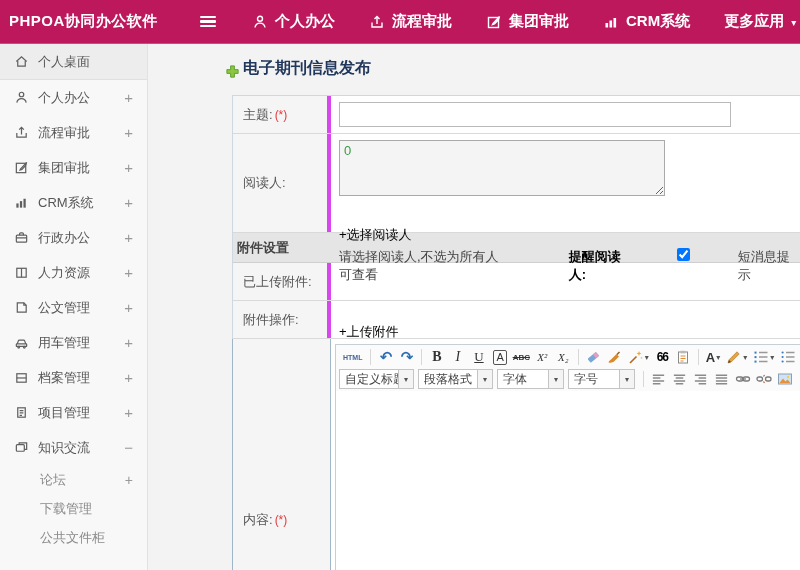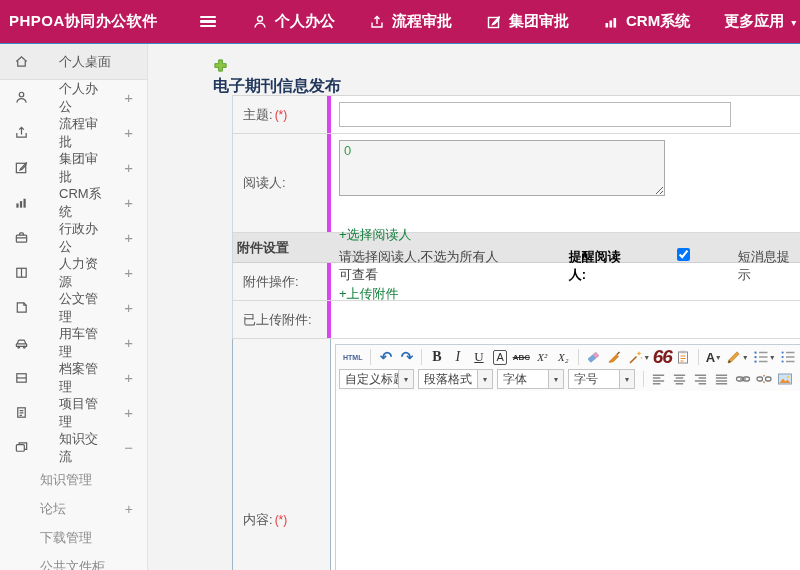--- a/index.html
+++ b/index.html
@@ -17,52 +17,52 @@
   .topnav { display:flex; align-items:center; gap:34px; }
   .topnav .nav-item { display:flex; align-items:center; gap:7px; font-size:15px;
     font-weight:bold; cursor:pointer; white-space:nowrap; }
   .topnav svg { display:block; }
   .caret { font-size:10px; line-height:1; padding-top:2px; }
 
   
   .sidebar { position:absolute; left:0; top:44px; width:148px; height:526px;
     background:#f8f8f8; border-right:1px solid #e2e2e2; }
   .side-item { height:35px; display:flex; align-items:center; padding:0 12px 0 14px;
-    color:#555; font-size:13px; cursor:pointer;gap:21px; }
+    color:#555; font-size:13px; cursor:pointer; }
   .side-item.active { background:#ededed; border-bottom:1px solid #e0e0e0; height:36px; }
   .side-item .sicon { margin-right:9px; flex:none; }
   .side-item .slabel { flex:1; }
   .side-item .sexpand { color:#999; font-size:15px; font-weight:400; padding-right:2px; }
   .side-sub { height:29px; display:flex; align-items:center; padding:0 14px 0 40px;
     color:#8a8a8a; font-size:13px; cursor:pointer; }
   .side-sub .slabel { flex:1; }
   .side-sub .sexpand { color:#999; font-size:14px; }
 
   
   .main { position:absolute; left:149px; top:44px; width:651px; height:526px; background:#f3f3f3; }
-  .page-title { position:absolute; left:64px; top:14px; display:flex; align-items:flex-start; gap:3px;flex-direction:column; }
+  .page-title { position:absolute; left:76px; top:14px; display:flex; align-items:flex-end; gap:3px; }
   .page-title .ttl { font-size:16px; font-weight:bold; color:#21375c; }
 
   
   .ftable { position:absolute; left:83px; top:51px; right:-1px;
     border-left:1px solid #cfd8de; border-top:1px solid #d6d6d6; background:#fff; }
   .frow { display:flex; border-bottom:1px solid #d9d9d9; background:#fff; }
   .fcell-label { width:98px; flex:none; background:#f5f5f5; border-right:4px solid #d946ef;
     font-size:13px; color:#555; display:flex; align-items:center; padding-left:10px; gap:2px; }
   .req { color:#e4393c; font-size:12px; }
   .fcell-val { flex:1; padding:6px 8px; min-width:0; }
   .row-subject { height:38px; }
   .row-subject .fcell-val { display:flex; align-items:center; }
   .subject-input { width:392px; height:25px; border:1px solid #b9b9b9; background:#fff;
     font-size:13px; padding:0 4px; }
   .row-readers { height:99px; }
   .readers-area { width:326px; height:56px; border:1px solid #a9a9a9; background:#f4f4f4;
     font-size:13px; color:#3a9948; padding:2px 4px; resize:both;
     font-family:"Liberation Sans","DejaVu Sans",sans-serif; }
-  .link { color:#15803d; font-size:13px; text-decoration:none; cursor:pointer; display:inline-block;margin-top:24px; }
+  .link { color:#000000; font-size:13px; text-decoration:none; cursor:pointer; display:inline-block;margin-top:24px; }
   .sel-readers { margin-top:2px; }
   .readers-hint { display:flex; align-items:flex-start; margin-top:4px; font-size:13px; color:#444;gap:43px; }
   .remind { font-weight:bold; color:#000000; margin-left:18px; margin-right:6px; }
   .sms-box { width:13px; height:13px; margin-right:5px; }
   .section-bar { height:30px; background:#e5e5e5; border-bottom:1px solid #cfcfcf;
     display:flex; align-items:center; padding-left:4px; font-size:13px; font-weight:bold; color:#444; }
   .row-att { height:38px; }
   .row-att .fcell-val { display:flex; align-items:center; }
   .row-content { height:362px; border-left:1px solid #9fb6c9; margin-left:-1px; }
   .row-content .fcell-label { align-items:center; border-right:1px solid #9fb6c9; }
@@ -76,21 +76,21 @@
     cursor:pointer; color:#333; flex:none; border-radius:2px; }
   .tbtn.wide { width:auto; padding:0 3px; }
   .t-html { font-size:7px; font-weight:bold; color:#47649a; border:1px solid transparent; }
   .t-undo,.t-redo { color:#2b6cb5; font-size:15px; font-weight:bold; }
   .t-b { font-family:"Liberation Serif","DejaVu Serif",serif; font-weight:bold; font-size:14px; }
   .t-i { font-family:"Liberation Serif","DejaVu Serif",serif; font-style:italic; font-size:14px; }
   .t-u { font-family:"Liberation Serif","DejaVu Serif",serif; font-size:13px; text-decoration:underline; }
   .t-a { border:1px solid #555; font-size:11px; line-height:1; padding:1px 2px; width:auto; height:auto; margin:0 4px; }
   .t-abc { font-size:8px; text-decoration:line-through; font-weight:bold; letter-spacing:0; }
   .t-sup,.t-sub { font-size:11px; font-style:italic; font-family:"Liberation Serif","DejaVu Serif",serif; }
-  .t-quote { font-size:19px; font-weight:bold; color:#7f1d1d; letter-spacing:-1px;font-style:italic; }
+  .t-quote { font-size:12px; font-weight:bold; color:#000000; letter-spacing:-1px; }
   .t-fontA { font-size:13px; font-weight:bold; }
   .sep { width:1px; height:16px; background:#d8d8d8; margin:0 4px; flex:none; }
   .dd { font-size:8px; color:#555; margin-left:1px; }
   .sel-wrap { display:flex; align-items:center; margin-right:4px; flex:none; }
   .sel-box { width:60px; height:20px; border:1px solid #c4c4c4; background:#fff; font-size:12px;
     color:#444; display:flex; align-items:center; padding-left:5px; white-space:nowrap; overflow:hidden; }
   .sel-box.w2 { width:52px; }
   .sel-arrow { width:15px; height:20px; border:1px solid #c4c4c4; border-left:none; background:#f4f4f4;
     display:flex; align-items:center; justify-content:center; font-size:8px; color:#555; cursor:pointer; }
   .ed-body { flex:1; background:#fff; }
@@ -269,24 +269,20 @@
     <span class="sicon">
         <svg width="15" height="15" viewBox="0 0 16 16" fill="none" stroke="#5f5f5f" stroke-width="1.3">
           <rect x="2.5" y="5" width="8.5" height="7" rx="1"></rect>
           <path d="M5.5 5V3h8v7h-2.5"></path>
         </svg>
       </span>
     <span class="slabel">知识交流</span>
     <span class="sexpand">−</span>
   </div>
   <div class="side-sub">
-    <span class="slabel">知识管理</span>
-    <span class="sexpand"></span>
-  </div>
-  <div class="side-sub">
     <span class="slabel">论坛</span>
     <span class="sexpand">+</span>
   </div>
   <div class="side-sub">
     <span class="slabel">下载管理</span>
     <span class="sexpand"></span>
   </div>
   <div class="side-sub">
     <span class="slabel">公共文件柜</span>
     <span class="sexpand"></span>
@@ -333,32 +329,32 @@
         </div>
       </div>
     </div>
 
     <div class="section-bar">
       <span>附件设置</span>
     </div>
 
     <div class="frow row-att">
       <div class="fcell-label">
+        <span>已上传附件:</span>
+      </div>
+      <div class="fcell-val"></div>
+    </div>
+
+    <div class="frow row-att">
+      <div class="fcell-label">
         <span>附件操作:</span>
       </div>
       <div class="fcell-val">
         <a class="link">+上传附件</a>
       </div>
-    </div>
-
-    <div class="frow row-att">
-      <div class="fcell-label">
-        <span>已上传附件:</span>
-      </div>
-      <div class="fcell-val"></div>
     </div>
 
     <div class="frow row-content">
       <div class="fcell-label">
         <span>内容:</span>
         <span class="req">(*)</span>
       </div>
       <div class="fcell-val" style="padding:0;">
         <div class="editor">
 

